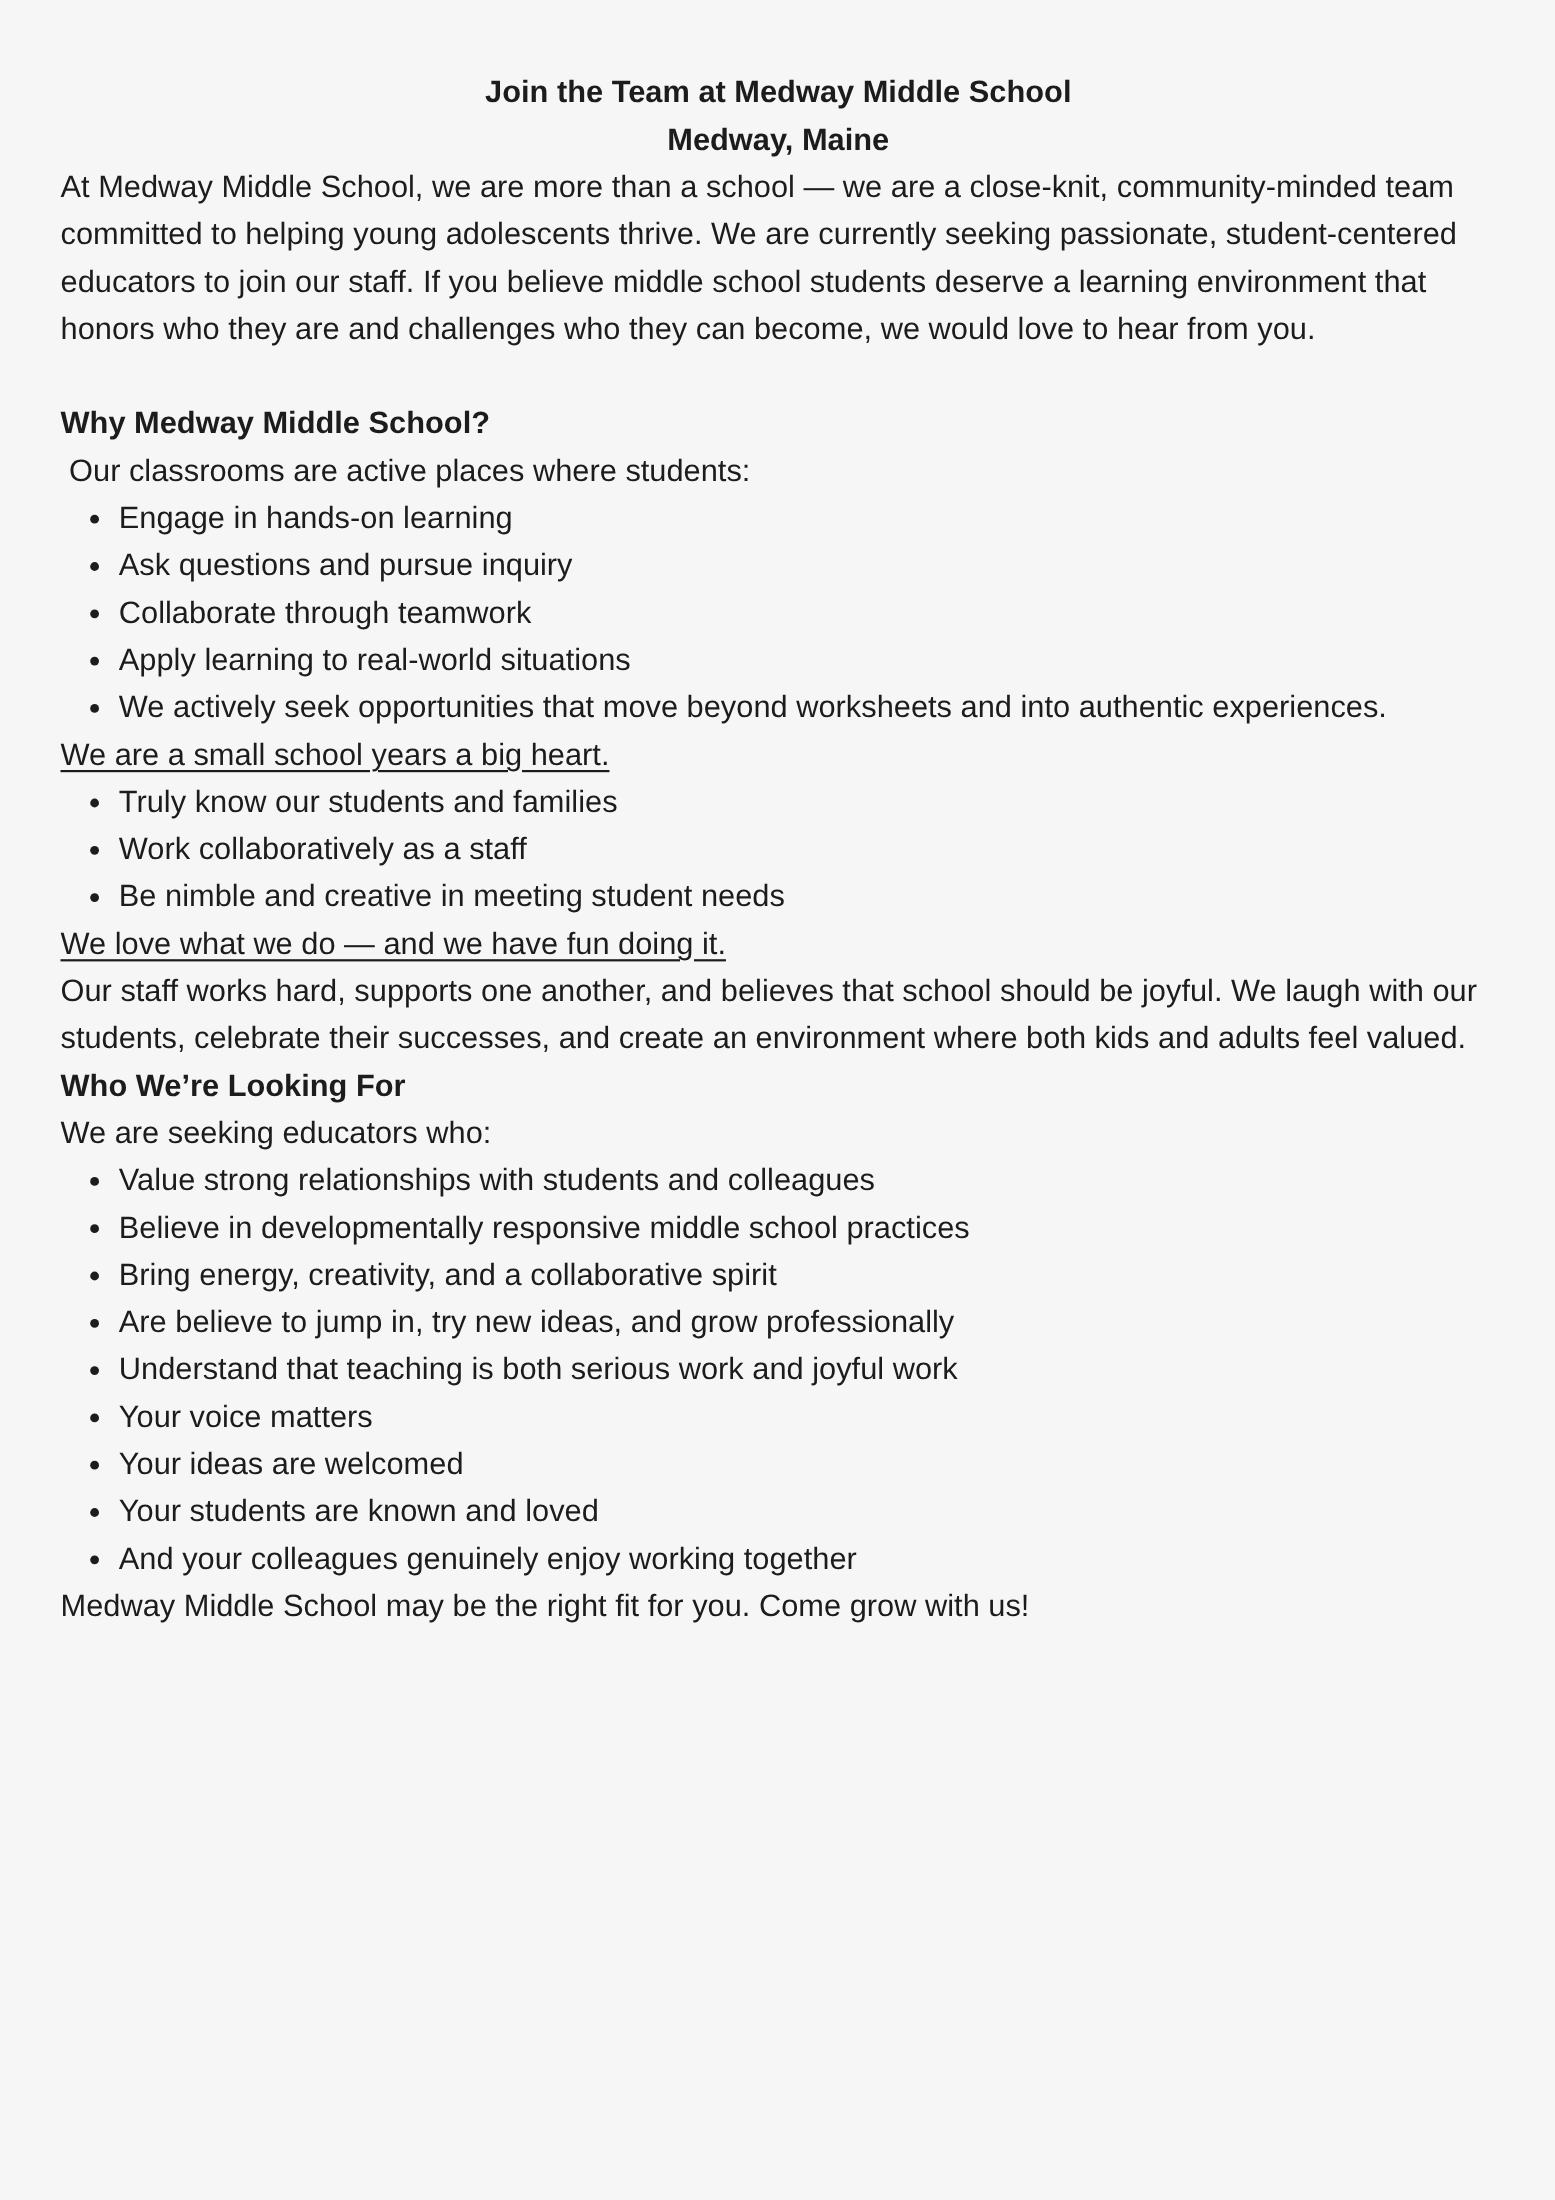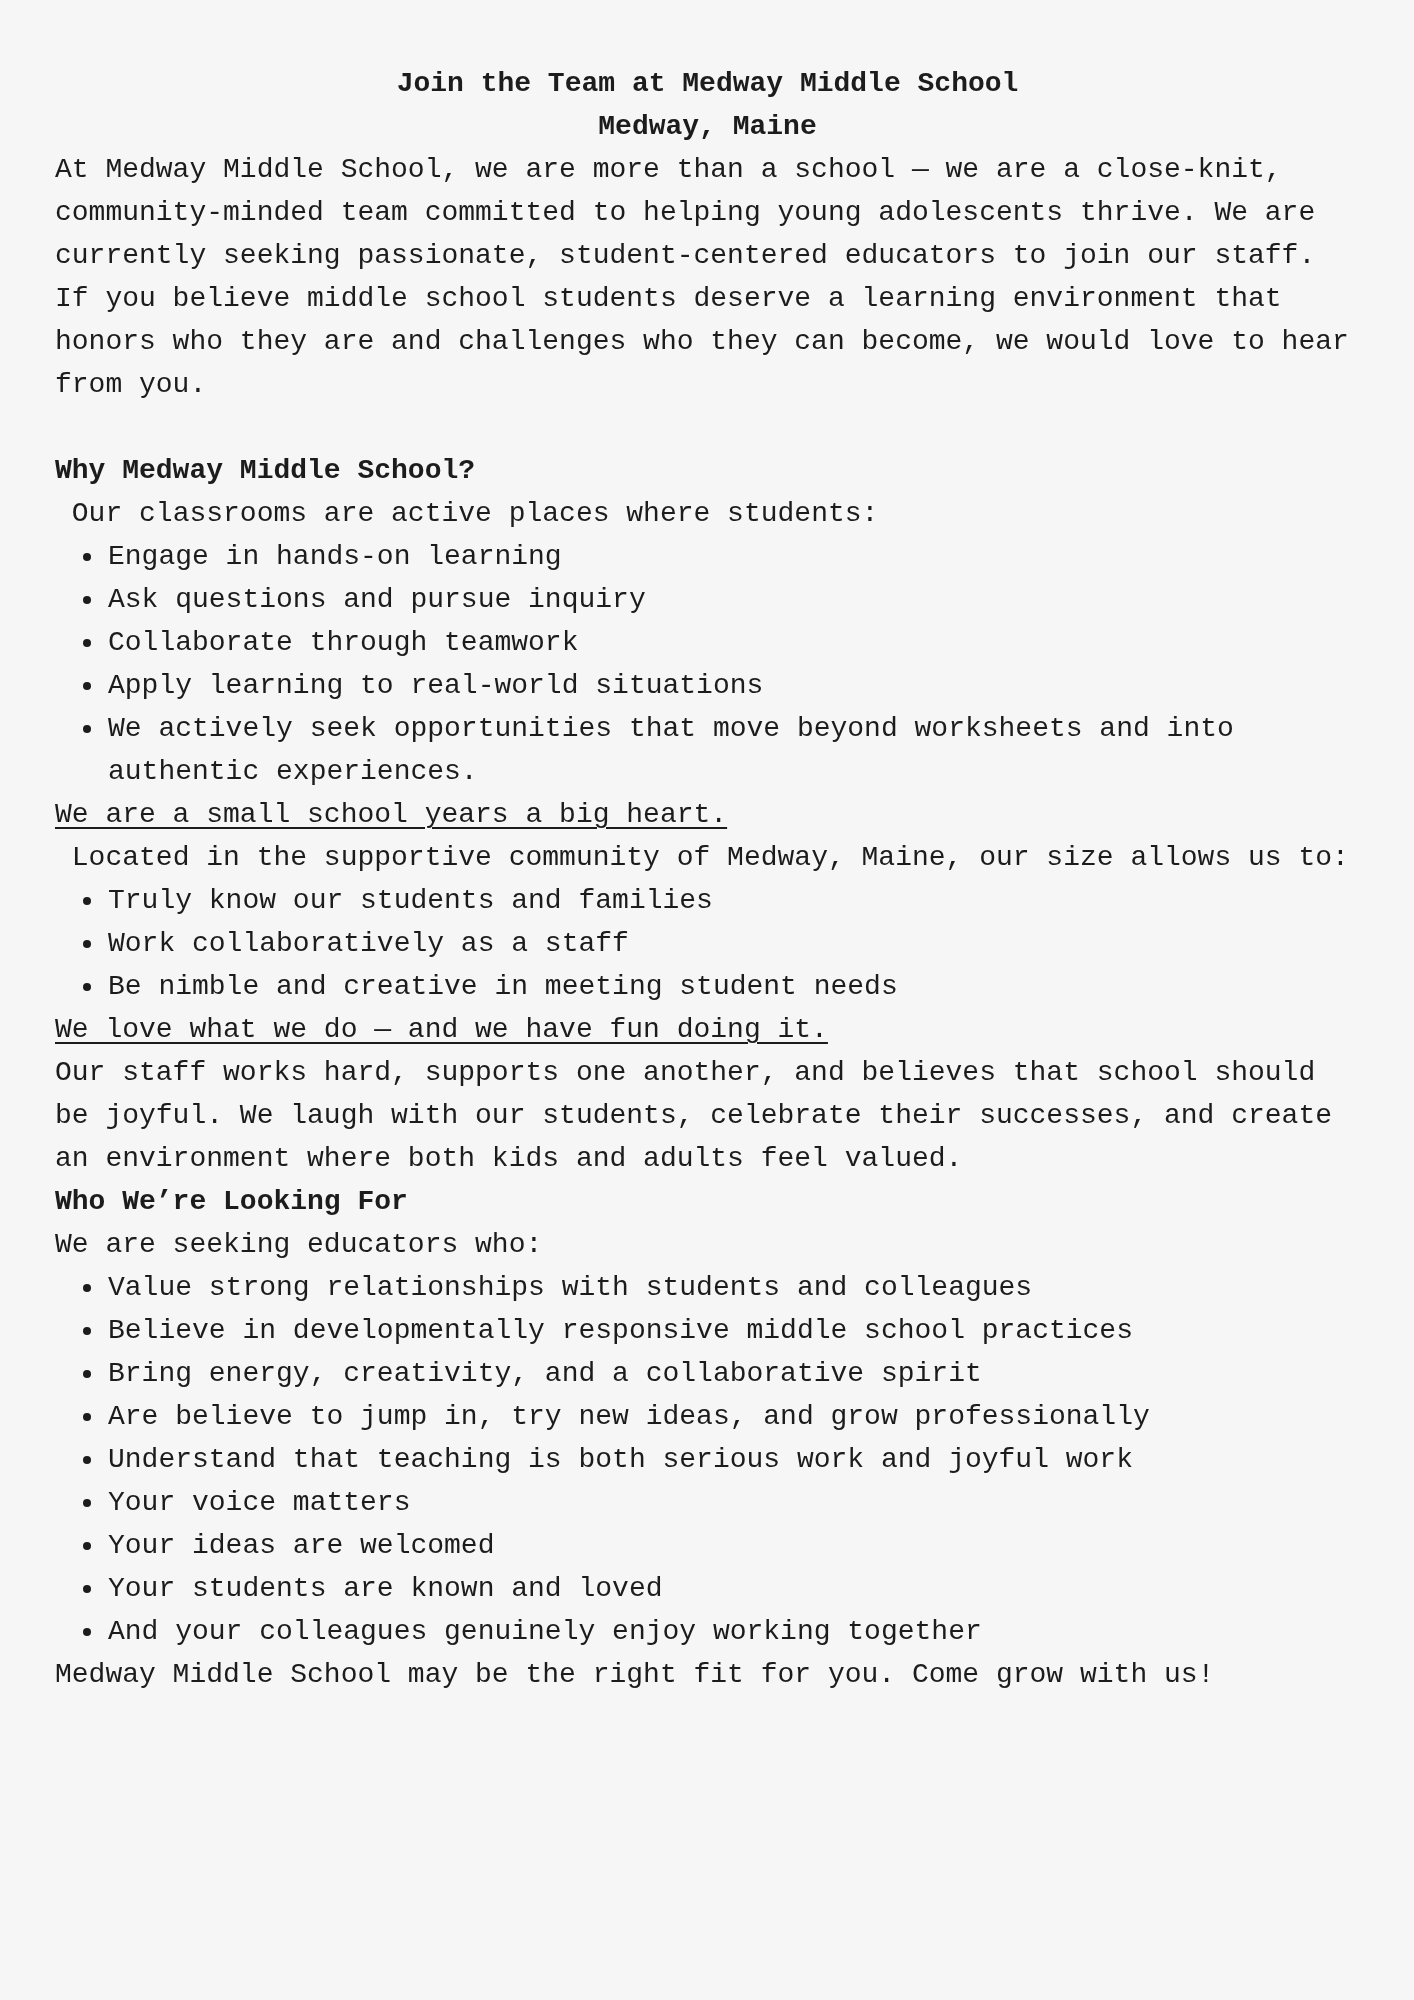--- a/index.html
+++ b/index.html
@@ -3,21 +3,21 @@
 <meta charset="utf-8">
 <style>
   * { margin: 0; padding: 0; box-sizing: border-box; }
   html, body { background: #f5f6f5; }
   .page {
     position: relative;
     width: 1414px;
     height: 2000px;
     background: #f5f6f5;
     overflow: hidden;
-    font-family: Liberation Mono, monospace;
+    font-family: Liberation Sans, sans-serif;
     font-size: 28px;
     line-height: 43px;
     color: #1c1c1c;
   }
   .doc {
     padding: 62px 54px 0 55px;
   }
   .title-block p {
     text-align: center;
     font-weight: bold;
@@ -55,21 +55,20 @@
         <p class="bold">Why Medway Middle School?</p>
         <p> Our classrooms are active places where students:</p>
         <ul class="bullets">
           <li>Engage in hands-on learning</li>
           <li>Ask questions and pursue inquiry</li>
           <li>Collaborate through teamwork</li>
           <li>Apply learning to real-world situations</li>
           <li>We actively seek opportunities that move beyond worksheets and into authentic experiences.</li>
         </ul>
         <p class="underl">We are a small school years a big heart.</p>
-        <p> Located in the supportive community of Medway, Maine, our size allows us to:</p>
         <ul class="bullets">
           <li>Truly know our students and families</li>
           <li>Work collaboratively as a staff</li>
           <li>Be nimble and creative in meeting student needs</li>
         </ul>
         <p class="underl">We love what we do — and we have fun doing it.</p>
         <p>Our staff works hard, supports one another, and believes that school should be joyful. We laugh with our students, celebrate their successes, and create an environment where both kids and adults feel valued.</p>
         <p class="bold">Who We’re Looking For</p>
         <p>We are seeking educators who:</p>
         <ul class="bullets">

